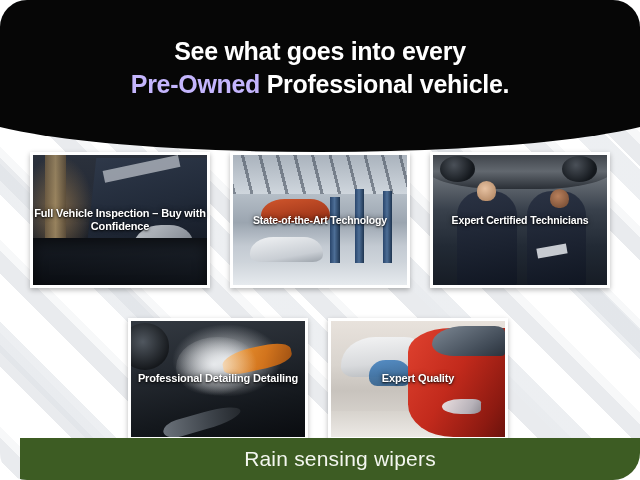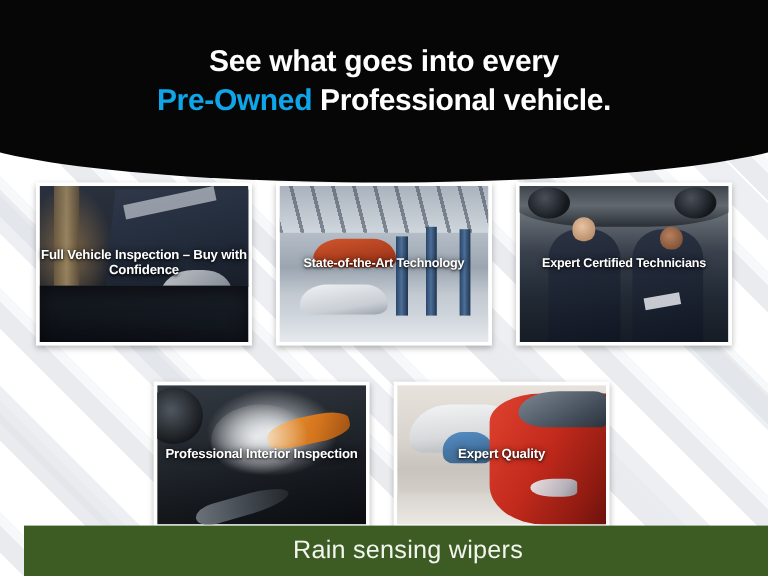--- a/index.html
+++ b/index.html
@@ -7,20 +7,21 @@
     padding: 0;
     background: #ffffff;
   }
   #stage {
     position: relative;
     width: 640px;
     height: 480px;
     overflow: hidden;
     background: #ffffff;
     font-family: "Liberation Sans", sans-serif;
+    border-radius: 27px;
   }
 
   
   .bg-stripes {
     position: absolute;
     inset: 0;
     background-color: #fdfdfd;
     background-image: repeating-linear-gradient(
         45deg,
         #ffffff 0px,
@@ -73,21 +74,21 @@
   .headline {
     color: #ffffff;
     font-size: 25px;
     font-weight: bold;
     letter-spacing: -0.3px;
     line-height: 1.32;
     text-align: center;
     white-space: nowrap;
   }
   .headline .accent {
-    color: #0ea5e9;
+    color: #c4b5fd;
     margin-top: 10px;
   }
 
   
   .row {
     position: absolute;
     display: flex;
     z-index: 3;
   }
   .row-top {
@@ -451,21 +452,21 @@
 
     <div class="card">
       <div class="card-photo">
         <div class="ph ph-detail">
           <div class="wheel"></div>
           <div class="orange"></div>
           <div class="steam"></div>
           <div class="nozzle"></div>
         </div>
       </div>
-      <div class="card-label">Professional Interior Inspection</div>
+      <div class="card-label">Professional Detailing Detailing</div>
     </div>
 
     <div class="card">
       <div class="card-photo">
         <div class="ph ph-final">
           <div class="show-white"></div>
           <div class="show-blue"></div>
           <div class="floor2"></div>
           <div class="car-red-big"></div>
           <div class="car-glass"></div>

